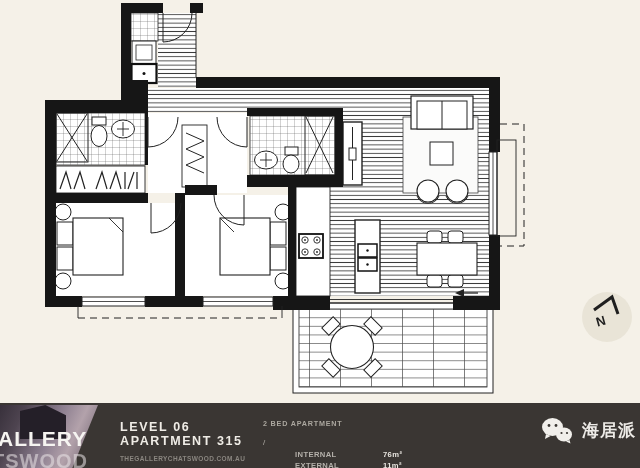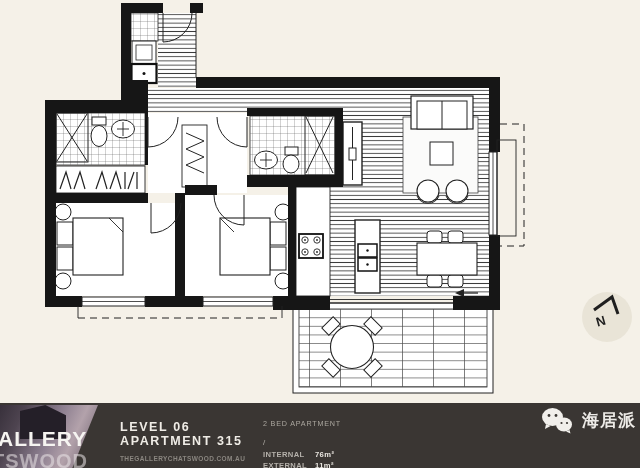--- a/index.html
+++ b/index.html
@@ -13,26 +13,26 @@
     background:linear-gradient(115deg,#2c2630 0%,#4e4450 28%,#8d7f90 55%,#b3a2ab 72%,#5d5260 100%);
     clip-path:polygon(0 0,100% 0,76% 100%,0 100%);}
   .logo-img::after{content:"";position:absolute;left:34px;top:0;width:46px;height:34px;
     background:#241f28;clip-path:polygon(0 18%,55% 0,100% 30%,100% 100%,0 100%);}
   .logo-t1{position:absolute;left:12px;top:22px;font-size:21px;font-weight:bold;color:#f6f4f1;letter-spacing:1px;}
   .logo-t2{position:absolute;left:6px;top:45px;font-size:20px;font-weight:bold;color:rgba(235,230,232,0.55);letter-spacing:1px;}
   .f-center{position:absolute;left:120px;top:17px;color:#efece6;}
   .f-line{font-size:12.5px;font-weight:bold;letter-spacing:1.6px;line-height:14px;}
   .f-web{margin-top:7px;font-size:6.5px;letter-spacing:0.4px;color:#8a8680;font-weight:bold;}
   .f-right{position:absolute;left:263px;top:16px;color:#c9c5bf;}
-  .f-type{font-size:7.2px;letter-spacing:0.8px;color:#aba79f;font-weight:normal;}
+  .f-type{font-size:7.2px;letter-spacing:0.8px;color:#aba79f;font-weight:bold;}
   .f-slash{margin-top:11px;font-size:8px;color:#b5b1ab;line-height:8px;}
   .area-row{margin-top:2.5px;font-size:7.6px;letter-spacing:0.4px;}
-  .area-row .al{display:inline-block;width:52px;color:#b5b1ab;font-weight:bold;}
-  .area-row .av{color:#e9e6e0;font-weight:bold;}
-  .badge{position:absolute;left:541px;top:4px;display:flex;align-items:center;gap:9px;}
+  .area-row .al{display:inline-block;width:52px;color:#b5b1ab;font-weight:bold;margin-left:32px;}
+  .area-row .av{color:#e9e6e0;font-weight:bold;margin-left:36px;}
+  .badge{position:absolute;left:541px;top:14px;display:flex;align-items:center;gap:9px;}
   .badge-txt{font-size:17px;color:#edebe7;letter-spacing:1px;font-weight:bold;}
   svg text{font-family:"Liberation Sans",sans-serif;}
 </style>
 </head>
 <body>
 
 <div class="page">
 
   <svg class="plan" viewBox="0 0 640 403">
     <defs>

